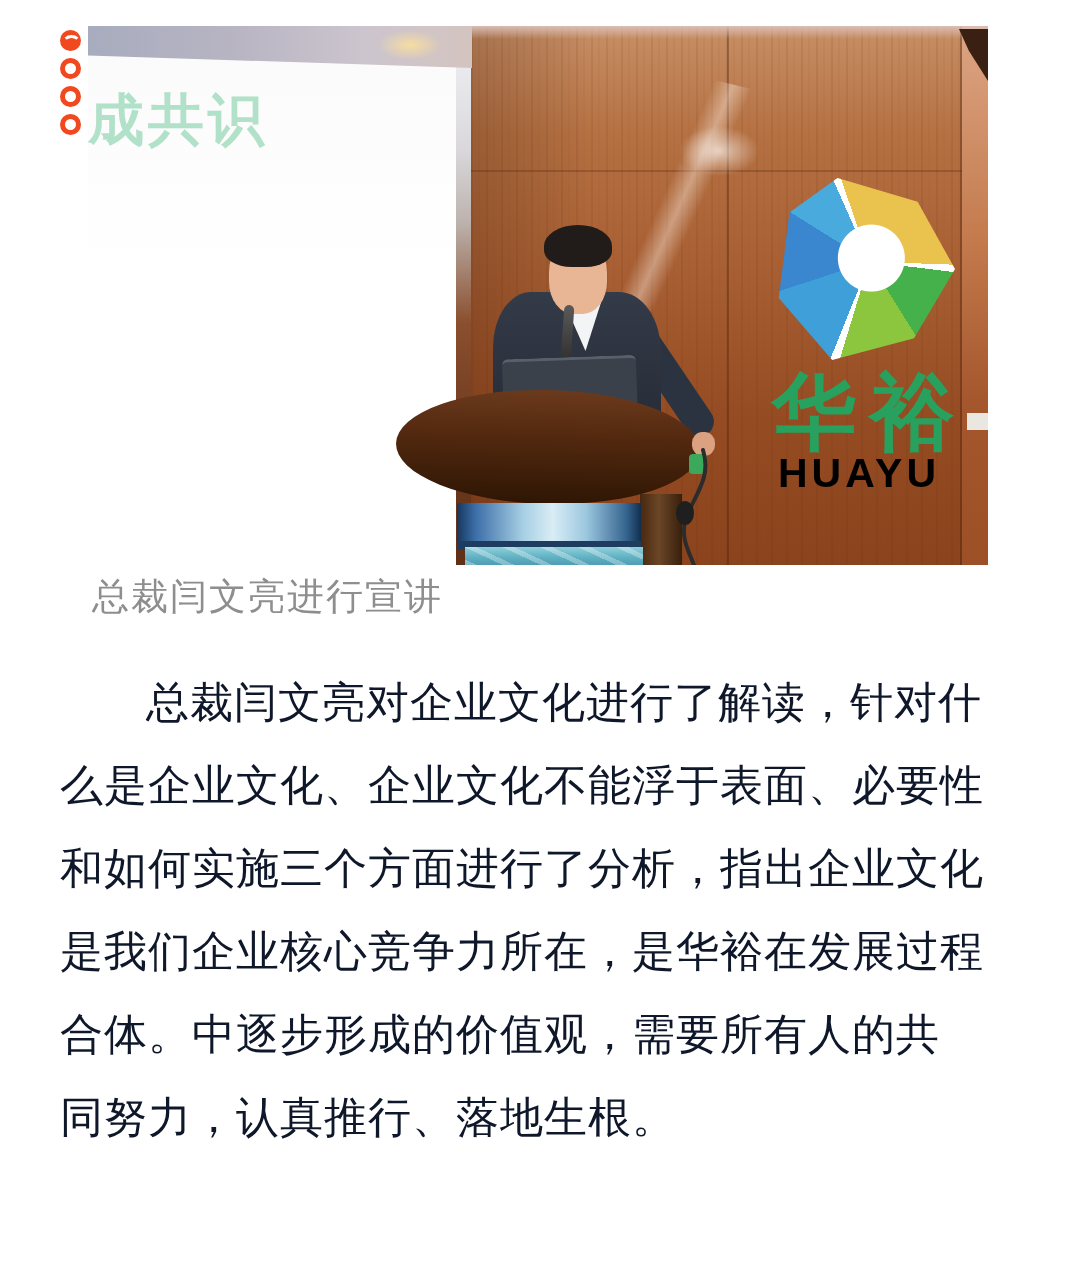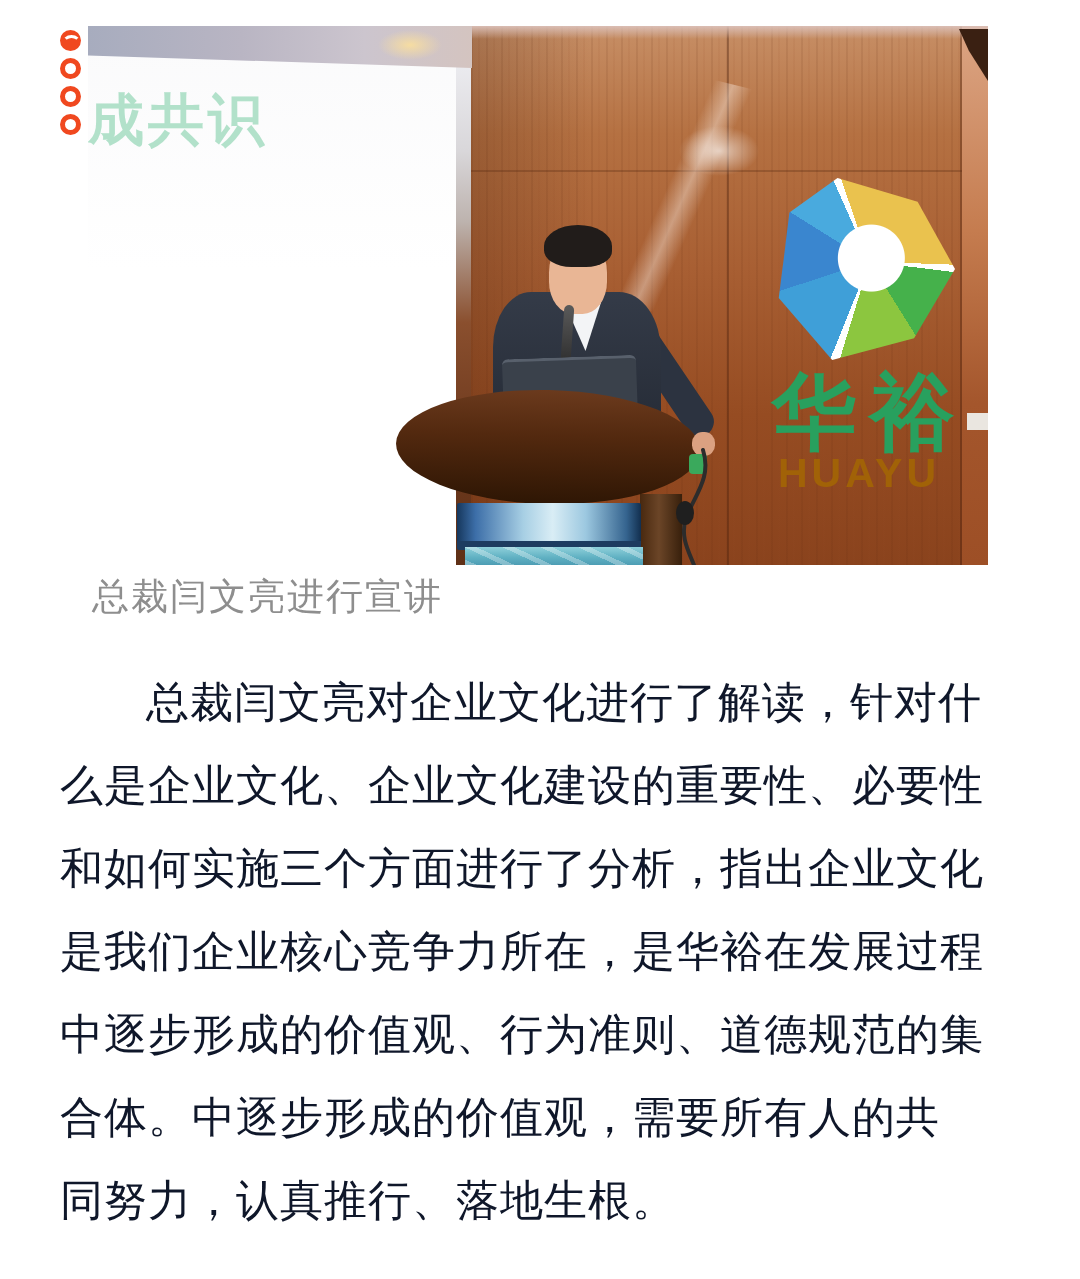--- a/index.html
+++ b/index.html
@@ -62,21 +62,21 @@
        radial-gradient(circle at 53% 44%, #ffffff 0 33px, rgba(255,255,255,0) 34px),
        conic-gradient(from 0deg at 52% 46%,
          #eac24e 0 92deg, #ffffff 92deg 97deg,
          #45b14b 97deg 148deg, #8cc63f 148deg 197deg, #ffffff 197deg 202deg,
          #3f9fd8 202deg 252deg, #3a86cf 252deg 302deg, #49aade 302deg 336deg,
          #ffffff 336deg 341deg, #eac24e 341deg 360deg);
      clip-path:polygon(34% 0%,79% 13%,100% 50%,77% 88%,31% 100%,1% 66%,7% 19%);}
   .logo-hanzi{position:absolute;left:684px;top:344px;width:200px;font-size:84px;line-height:1;
      font-weight:700;color:#28a05e;letter-spacing:14px;white-space:nowrap;}
   .logo-latin{position:absolute;left:690px;top:427px;font-size:41px;line-height:1;
-     font-weight:800;color:#a16207;letter-spacing:4px;white-space:nowrap;}
+     font-weight:800;color:#000000;letter-spacing:4px;white-space:nowrap;}
   .wall-patch{position:absolute;left:879px;top:387px;width:21px;height:17px;background:#eae6e0;}
 
   
   .suit{position:absolute;left:405px;top:266px;width:168px;height:128px;background:linear-gradient(180deg,#343b48,#272d38);
      border-radius:38px 42px 0 0 / 55px 60px 0 0;}
   .arm-right{position:absolute;left:548px;top:300px;width:124px;height:30px;background:#2c3340;
      border-radius:16px;transform:rotate(56deg);transform-origin:10px 12px;}
   .shirt{position:absolute;left:472px;top:267px;width:44px;height:58px;background:#f3f4f6;
      clip-path:polygon(0 0,100% 0,58% 100%);}
   .neck{position:absolute;left:478px;top:252px;width:28px;height:24px;background:#dba181;border-radius:0 0 10px 10px;}
@@ -169,21 +169,20 @@
     <svg class="cable-svg" viewBox="0 0 900 539">
       <path d="M 615 424 C 624 452, 606 470, 598 492 C 592 510, 600 524, 606 539" fill="none" stroke="#2c2c2c" stroke-width="4" stroke-linecap="round"></path>
       <ellipse cx="597" cy="487" rx="9" ry="12" fill="#1f1f1f"></ellipse>
     </svg>
   </div>
 
   <div class="caption">总裁闫文亮进行宣讲</div>
 
   <div class="body-text">
     <div class="body-line indent">总裁闫文亮对企业文化进行了解读，针对什</div>
-    <div class="body-line">么是企业文化、企业文化建设的重要性、必要性</div>
+    <div class="body-line">么是企业文化、企业文化不能浮于表面、必要性</div>
     <div class="body-line">和如何实施三个方面进行了分析，指出企业文化</div>
     <div class="body-line">是我们企业核心竞争力所在，是华裕在发展过程</div>
-    <div class="body-line">中逐步形成的价值观、行为准则、道德规范的集</div>
     <div class="body-line">合体。中逐步形成的价值观，需要所有人的共</div>
     <div class="body-line">同努力，认真推行、落地生根。</div>
   </div>
 
 </div>
 
 </body></html>

